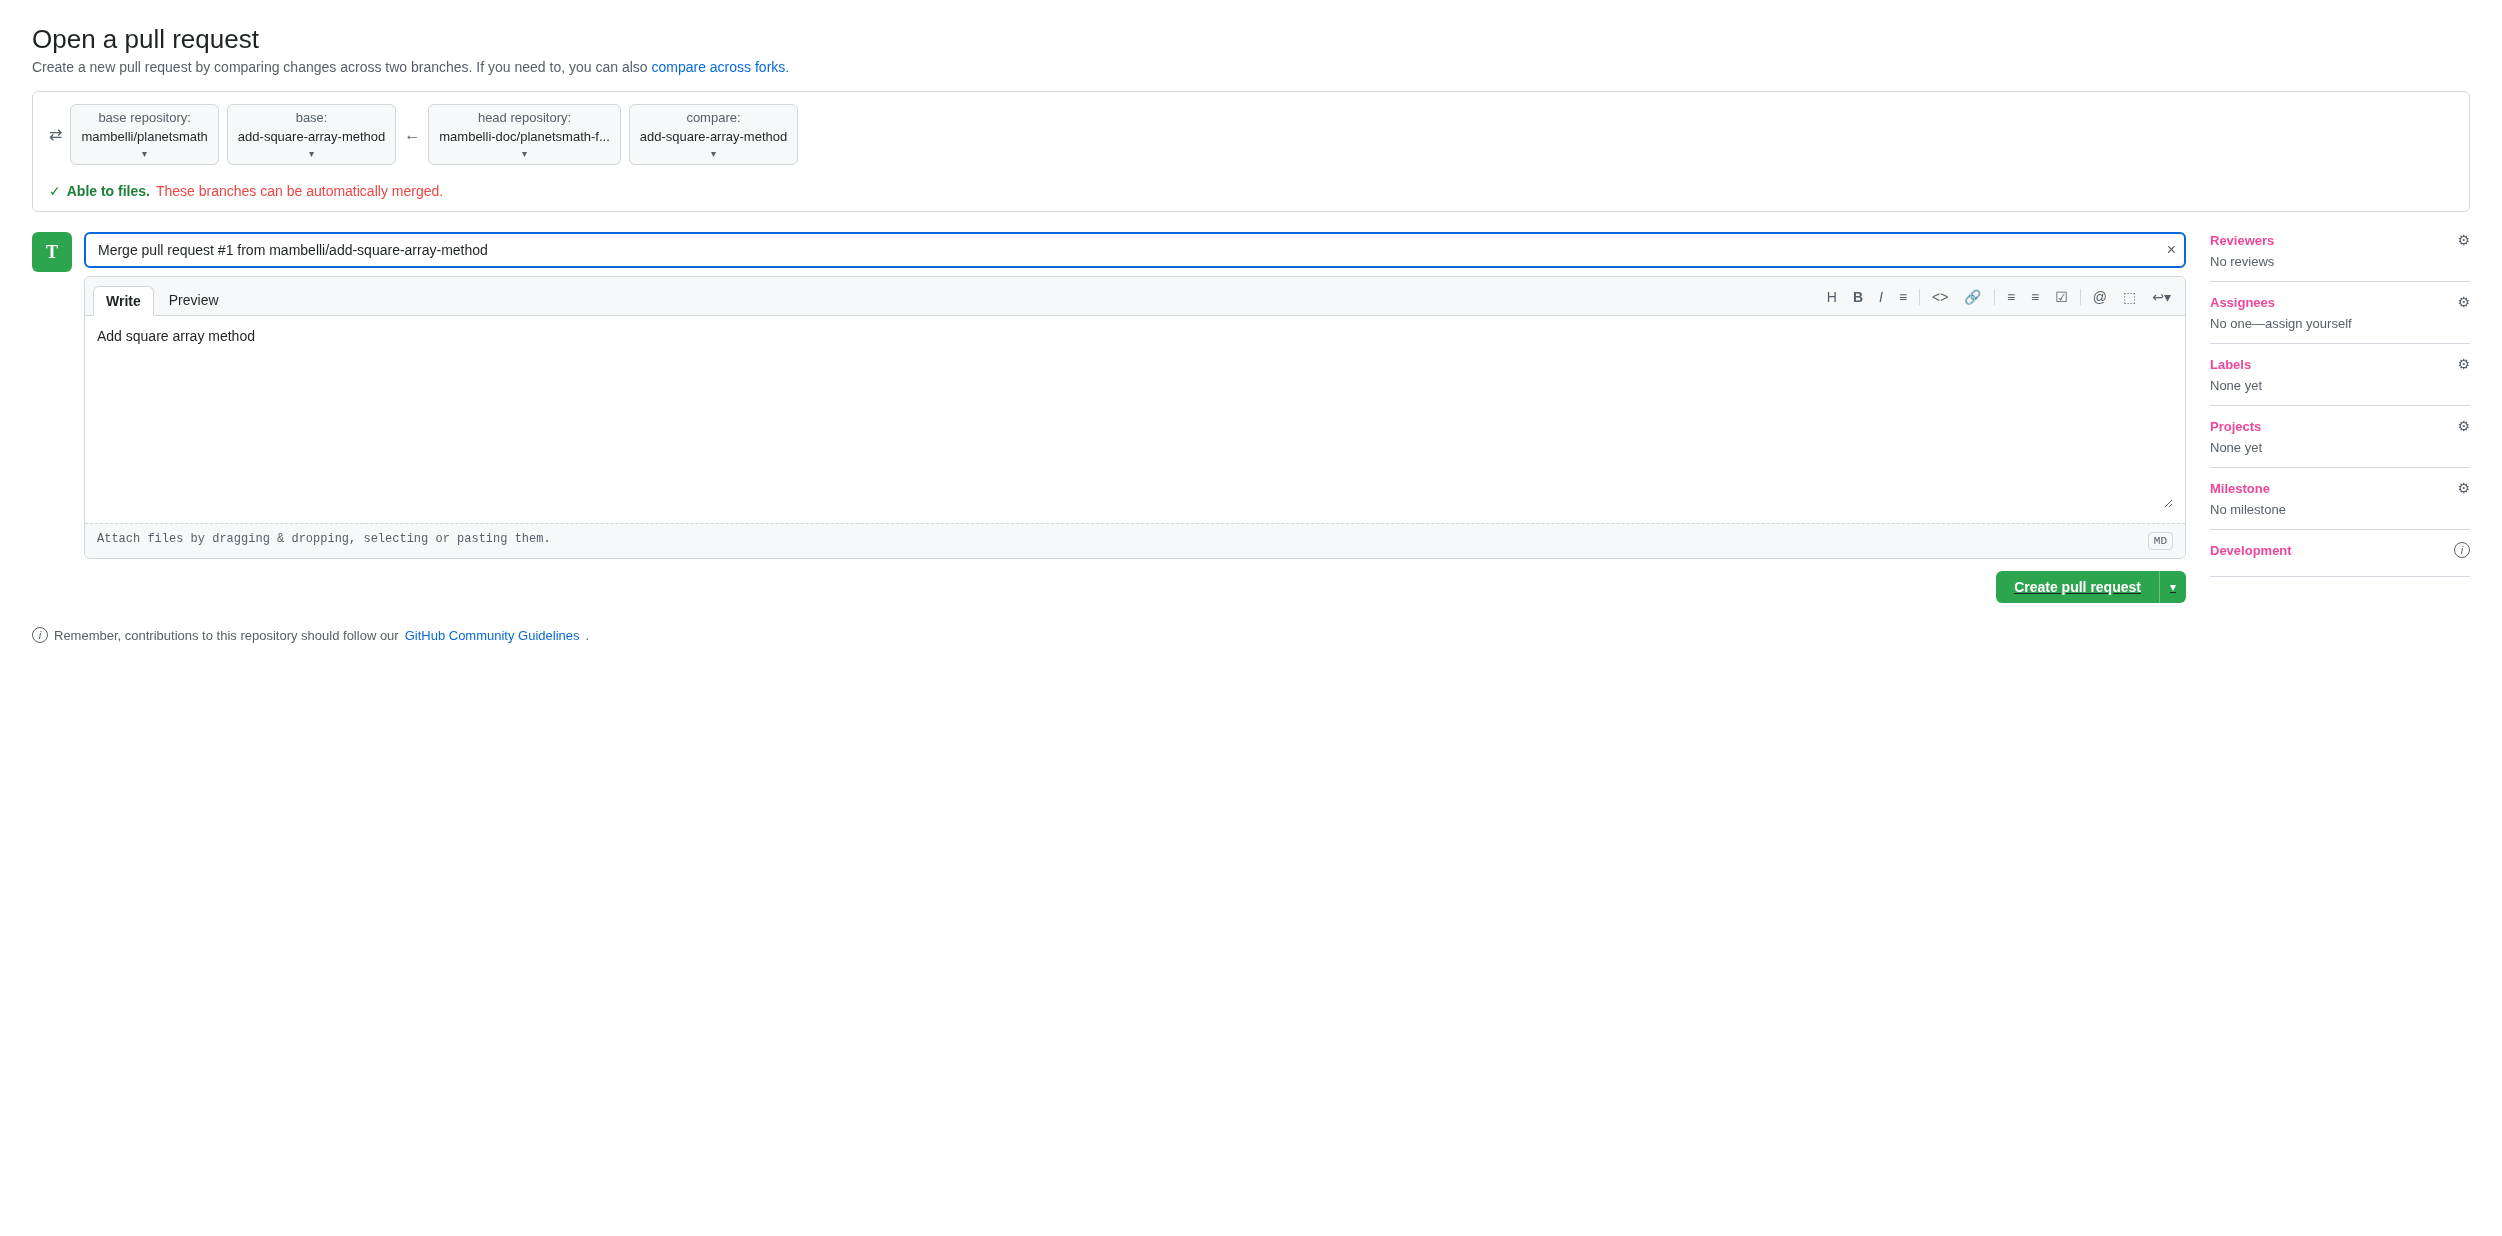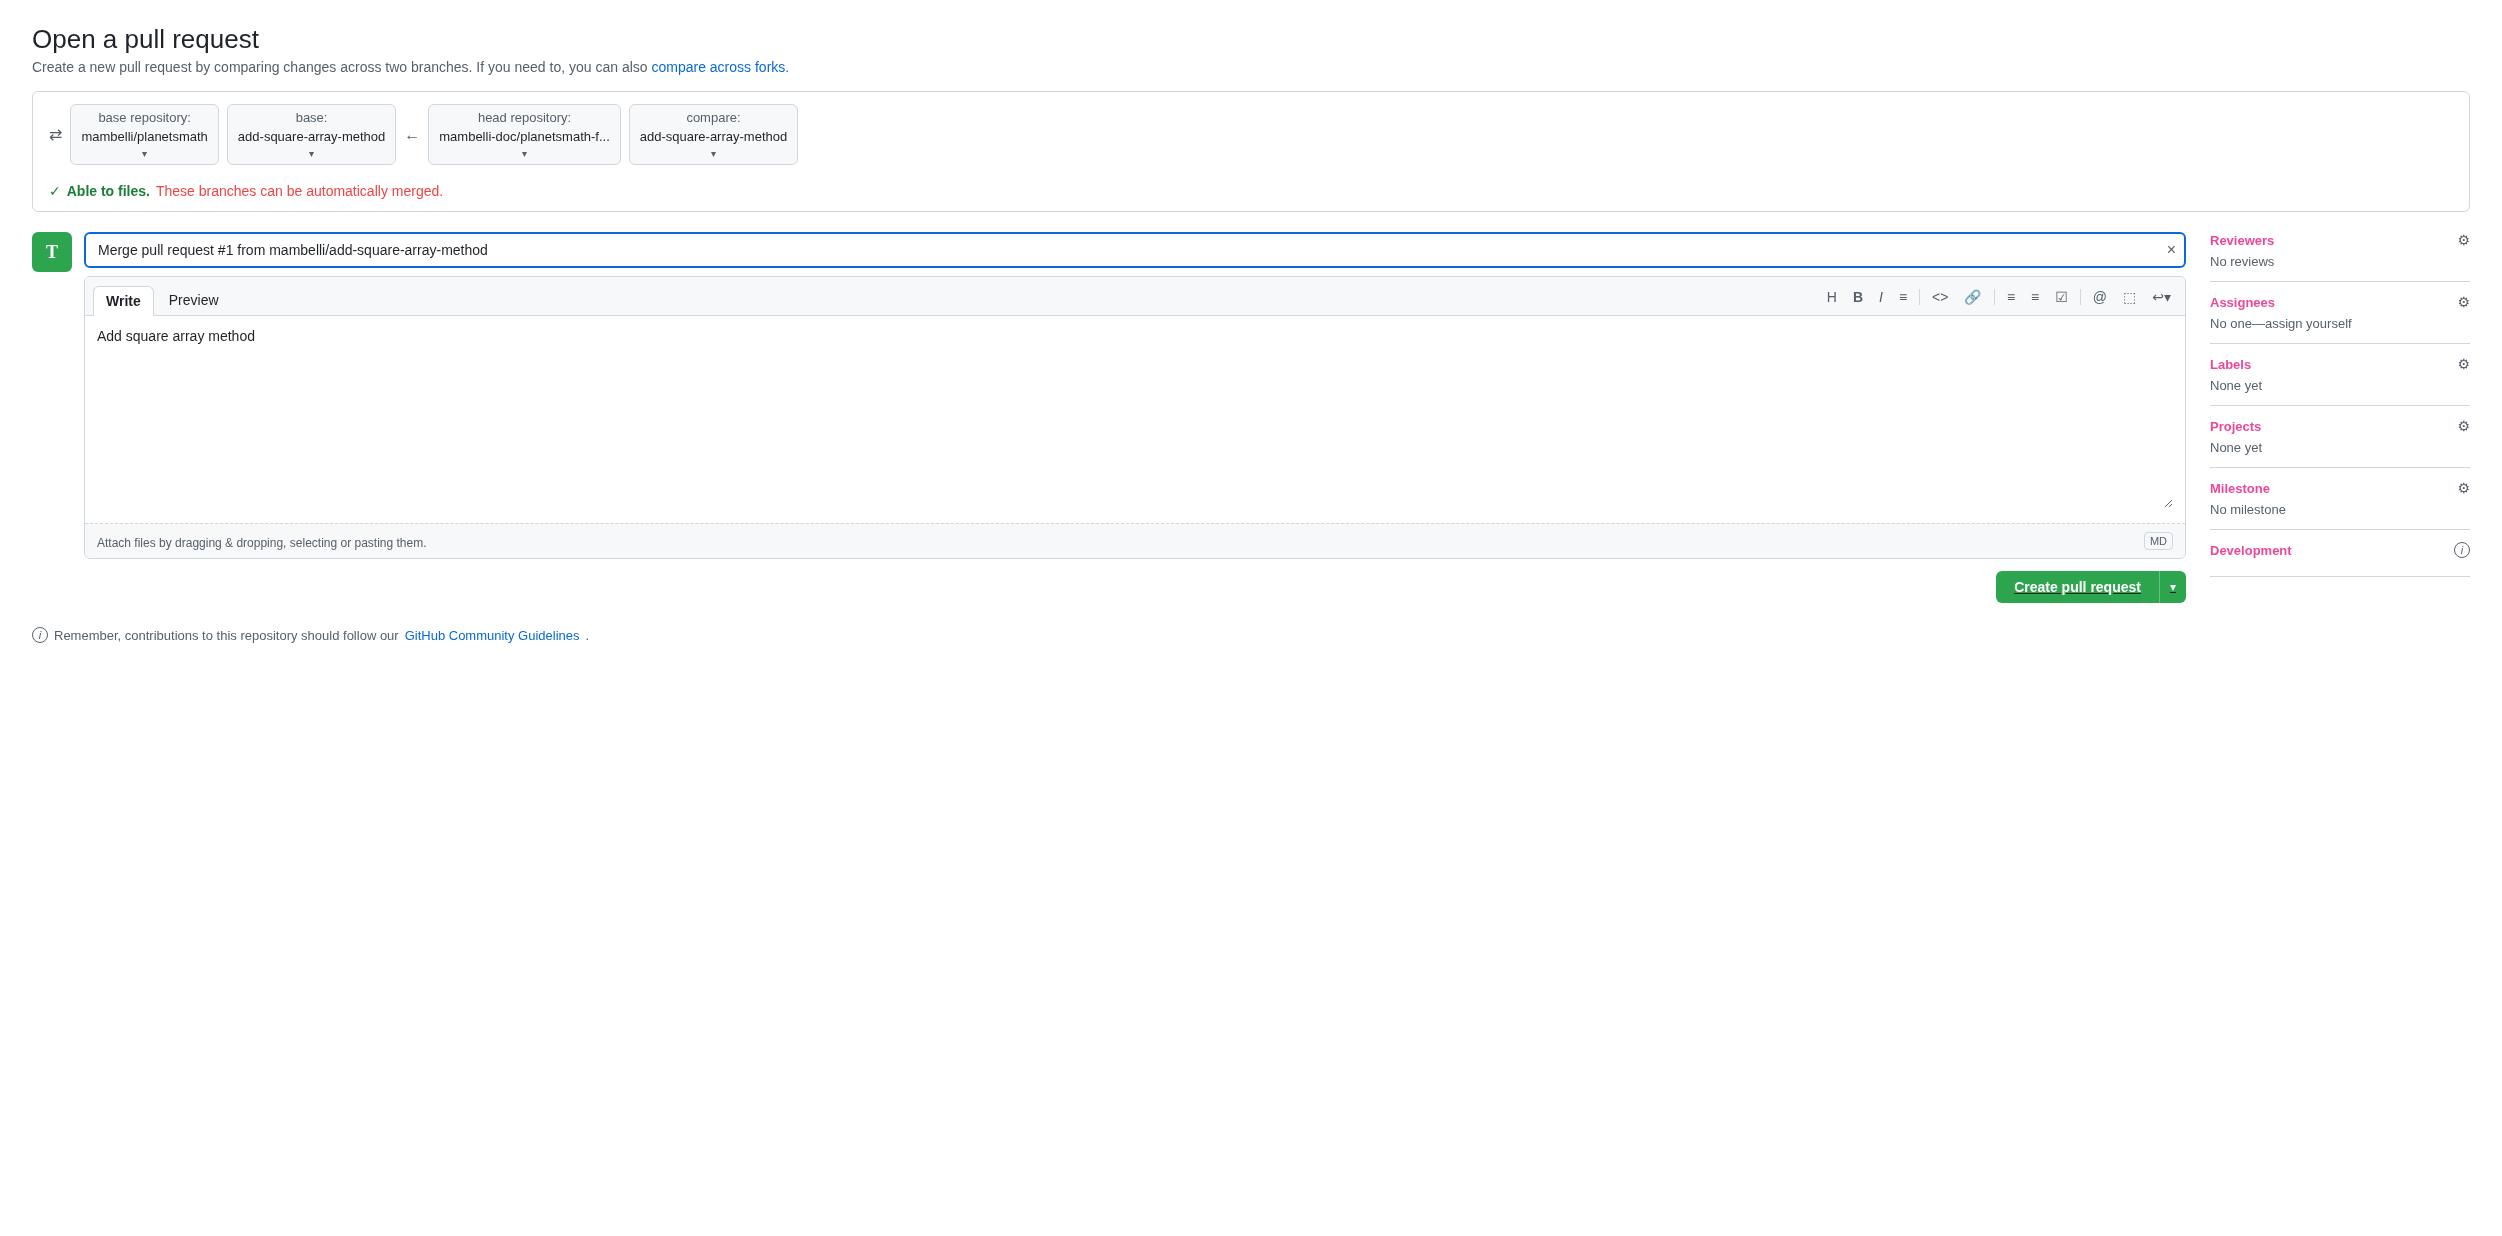--- a/index.html
+++ b/index.html
@@ -197,25 +197,26 @@
       font-size: 14px;
       font-family: inherit;
       color: #1f2328;
       background: transparent;
     }
 
     .editor-footer {
       padding: 8px 12px;
       border-top: 1px dashed #d0d7de;
       display: flex;
-      align-items: flex-end;
+      align-items: flex-start;
       justify-content: space-between;
       color: #57606a;
       font-size: 12px;
       background: #f6f8fa;
+      font-family: Liberation Mono, monospace;
     }
     .md-icon {
       display: inline-flex;
       align-items: center;
       border: 1px solid #d0d7de;
       border-radius: 4px;
       padding: 2px 5px;
       font-size: 11px;
       color: #57606a;
     }

